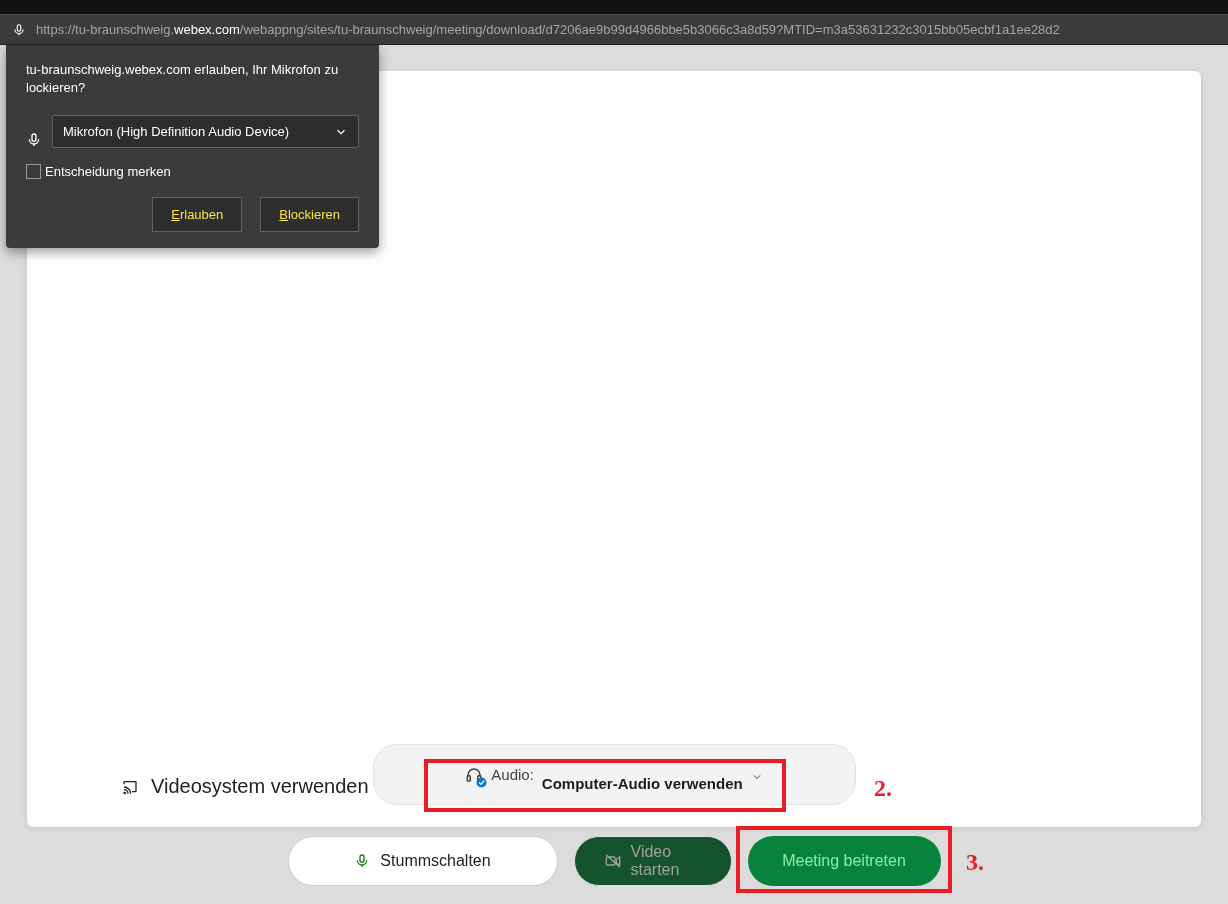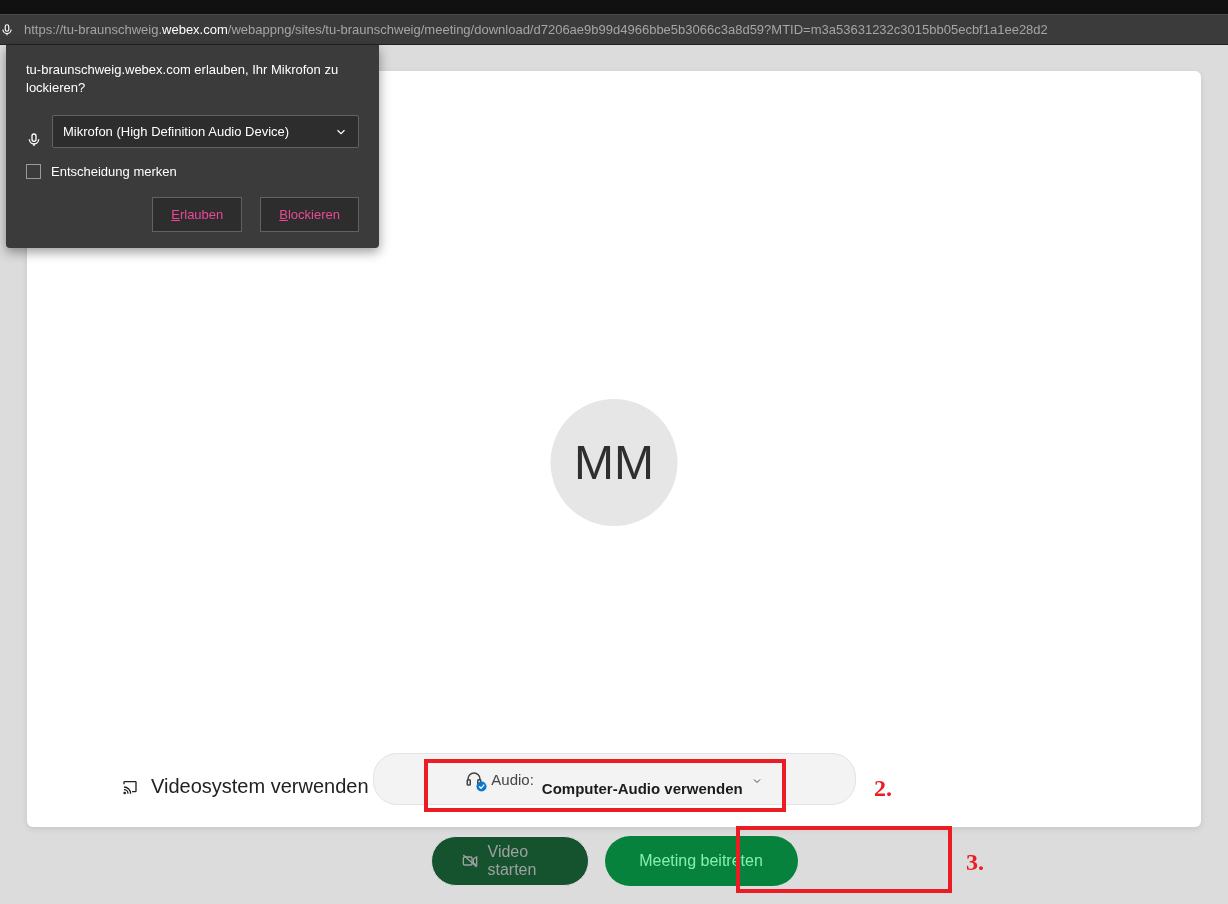--- a/index.html
+++ b/index.html
@@ -10,20 +10,21 @@
       width: 100%;
       height: 14px;
       background: #111;
     }
     .address-bar {
       width: 100%;
       height: 31px;
       background: #3b3b3b;
       display: flex;
       align-items: center;
+      padding-left: 12px;
       border-top: 1px solid #4a4a4a;
       border-bottom: 1px solid #222;
     }
     .address-bar .mic-icon {
       width: 14px;
       height: 14px;
       margin-right: 10px;
       display: inline-flex;
       align-items: center;
       justify-content: center;
@@ -70,39 +71,39 @@
       align-items: center;
       justify-content: space-between;
       padding: 0 10px;
       cursor: pointer;
     }
     .device-select .chev { width: 14px; height: 14px; }
     .remember-row {
       display: flex;
       align-items: flex-end;
       margin-top: 16px;
-      gap: 10px;
+      gap: 4px;
       cursor: pointer;
     }
     .remember-row .checkbox {
       width: 15px; height: 15px;
       border: 1px solid #999;
       background: #3b3b3b;
     }
     .perm-actions {
       display: flex;
       justify-content: flex-end;
       gap: 18px;
       margin-top: 18px;
     }
     .perm-btn {
       height: 35px;
       background: #2d2d2d;
       border: 1px solid #626262;
-      color: #ec4899;
+      color: #fde047;
       font-size: 13px;
       padding: 0 18px;
       cursor: pointer;
     }
     .perm-btn .u { text-decoration: underline; }
 
     .annot-box-red {
       position: absolute;
       border: 4px solid #ec1c24;
       pointer-events: none;
@@ -158,21 +159,21 @@
       align-items: center;
       gap: 11px;
       font-size: 20px;
       color: #222;
       cursor: pointer;
     }
     .cast-icon { width: 20px; height: 16px; display:inline-flex; }
 
     .audio-pill {
       width: 483px;
-      height: 52px;
+      height: 61px;
       border-radius: 24px;
       background: #f3f3f3;
       border: 1px solid #e3e3e3;
       display: flex;
       align-items: center;
       justify-content: center;
       font-size: 15px;
       cursor: pointer;
       gap: 8px;
     }
@@ -269,23 +270,20 @@
   <div class="perm-actions">
     <button class="perm-btn"><span class="u">E</span>rlauben</button>
     <button class="perm-btn"><span class="u">B</span>lockieren</button>
   </div>
 </div>
 
 <div class="annot-box-red" style="left:192px; top:166px; width:80px; height:45px;"></div>
 <div class="annot-text" style="left:219px; top:230px;">(1.)</div>
 
 <div class="meeting-card">
-  <div class="avatar">
-    <span>MM</span>
-  </div>
 
   <div class="videosystem">
     <span class="cast-icon">
       <svg viewBox="0 0 24 24" width="20" height="16" fill="none" stroke="#222" stroke-width="2">
         <path d="M3 16 A 6 6 0 0 1 9 22"></path>
         <path d="M3 12 A 10 10 0 0 1 13 22"></path>
         <circle cx="4" cy="21" r="1" fill="#222"></circle>
         <path d="M3 8 V5 a1 1 0 0 1 1-1 h16 a1 1 0 0 1 1 1 v13 a1 1 0 0 1 -1 1 h-5"></path>
       </svg>
     </span>
@@ -313,20 +311,30 @@
           </svg>
       </span>
     </div>
   </div>
 </div>
 
 <div class="annot-box-red" style="left:424px; top:759px; width:362px; height:53px;"></div>
 <div class="annot-text" style="left:874px; top:775px;">2.</div>
 
 <div class="controls-row">
+  <div class="ctrl-btn mute-btn">
+    <span class="small-icon">
+      <svg viewBox="0 0 24 24" width="16" height="16" fill="none" stroke="#1a7a1a" stroke-width="2">
+        <rect x="9" y="3" width="6" height="11" rx="3"></rect>
+        <path d="M5 11a7 7 0 0 0 14 0"></path>
+        <line x1="12" y1="18" x2="12" y2="21"></line>
+      </svg>
+    </span>
+    <span>Stummschalten</span>
+  </div>
   <div class="ctrl-btn video-btn">
     <span class="small-icon">
       <svg viewBox="0 0 24 24" width="18" height="16" fill="none" stroke="#a0a0a0" stroke-width="2">
         <rect x="2" y="6" width="13" height="12" rx="2"></rect>
         <polygon points="17 9 22 6 22 18 17 15"></polygon>
         <line x1="2" y1="3" x2="22" y2="21"></line>
       </svg>
     </span>
     <span>Video starten</span>
   </div>

